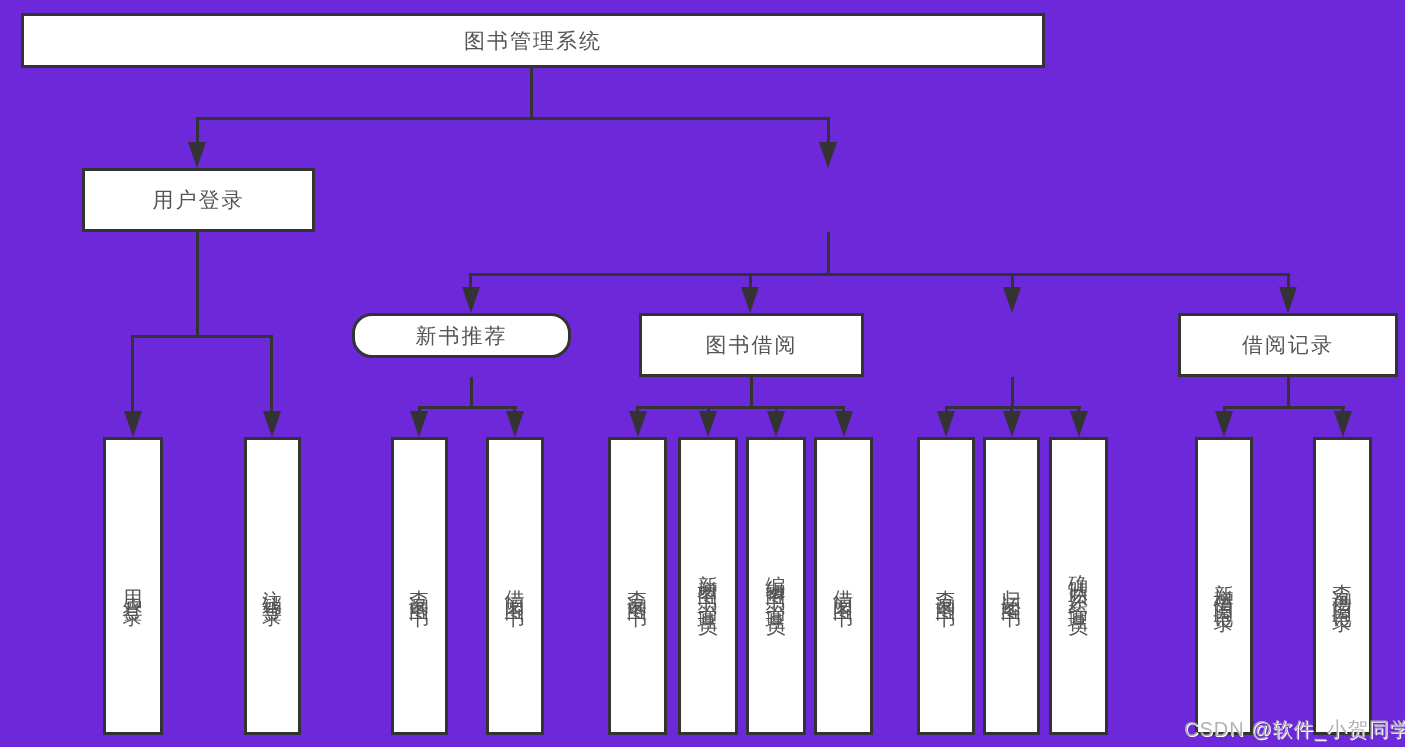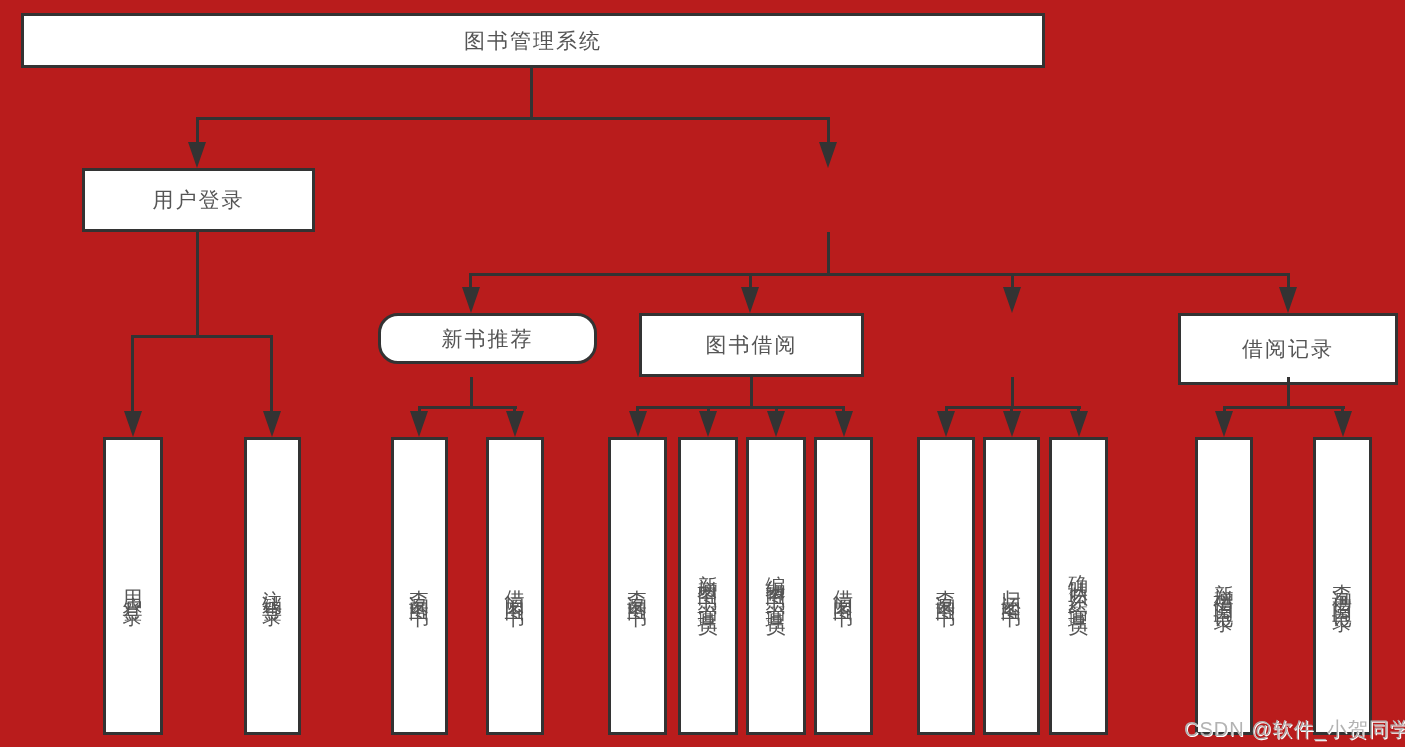--- a/index.html
+++ b/index.html
@@ -1,20 +1,20 @@
 <!DOCTYPE html>
 <html><head>
 <meta charset="utf-8">
 <style>
   html, body { margin: 0; padding: 0; background: #ffffff; }
   .canvas {
     position: relative;
     width: 1405px;
     height: 747px;
-    background: #b91c1c;
+    background: #6d28d9;
     font-family: "Liberation Sans", "DejaVu Sans", sans-serif;
     overflow: hidden;
   }
   
   .node {
     position: absolute;
     box-sizing: border-box;
     border: 3px solid #333333;
     background: #ffffff;
     display: flex;
@@ -103,27 +103,27 @@
   <div class="hline" style="left:469px; top:273px; width:820px;"></div>
   <div class="vline" style="left:469px; top:273px; height:18px;"></div>
   <div class="vline" style="left:749px; top:273px; height:18px;"></div>
   <div class="vline" style="left:1011px; top:273px; height:18px;"></div>
   <div class="vline" style="left:1287px; top:273px; height:18px;"></div>
   <div class="arrow" style="left:462px; top:287px;"></div>
   <div class="arrow" style="left:741px; top:287px;"></div>
   <div class="arrow" style="left:1003px; top:287px;"></div>
   <div class="arrow" style="left:1279px; top:287px;"></div>
 
-  <div class="node" style="left:378px; top:313px; width:219px; height:51px;border-radius:20px;">
+  <div class="node" style="left:352px; top:313px; width:219px; height:45px;border-radius:20px;">
     <span>新书推荐</span>
   </div>
   <div class="node" style="left:639px; top:313px; width:225px; height:64px;">
     <span>图书借阅</span>
   </div>
-  <div class="node" style="left:1178px; top:313px; width:220px; height:72px;">
+  <div class="node" style="left:1178px; top:313px; width:220px; height:64px;">
     <span>借阅记录</span>
   </div>
 
   <div class="vline" style="left:470px; top:377px; height:29px;"></div>
   <div class="hline" style="left:418px; top:406px; width:99px;"></div>
   <div class="vline" style="left:418px; top:406px; height:8px;"></div>
   <div class="vline" style="left:513px; top:406px; height:8px;"></div>
   <div class="arrow" style="left:410px; top:411px;"></div>
   <div class="arrow" style="left:506px; top:411px;"></div>
 

